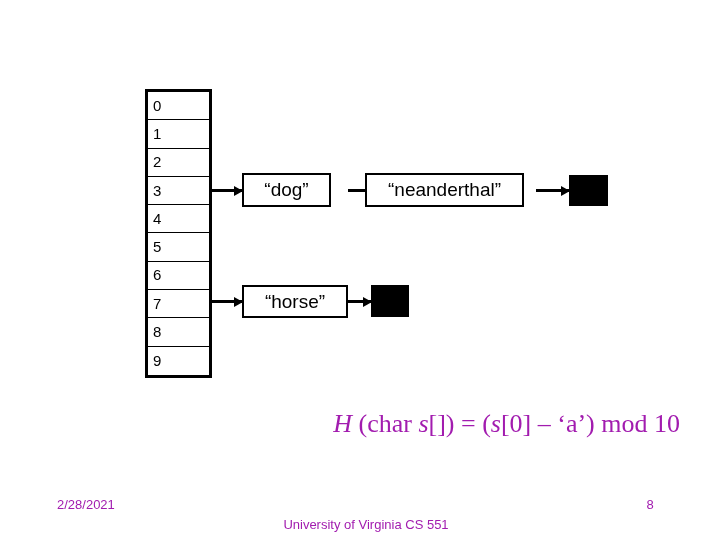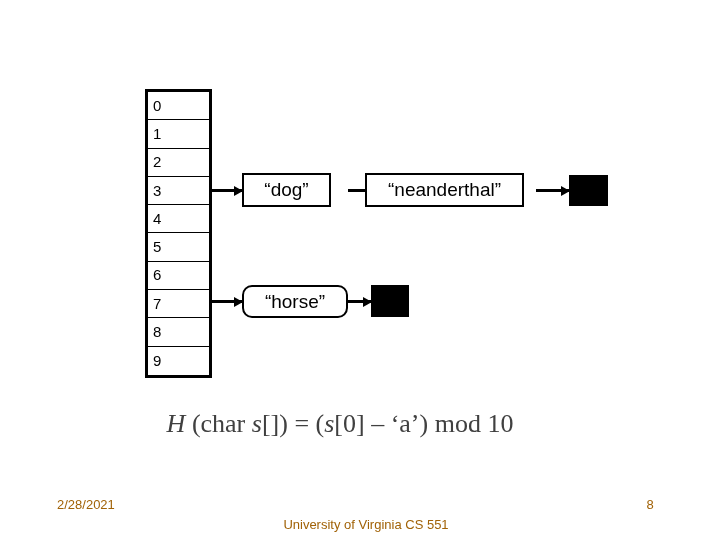--- a/index.html
+++ b/index.html
@@ -89,21 +89,20 @@
     left: 365px;
     top: 173px;
     width: 159px;
     height: 34px;
   }
   #node-horse {
     left: 242px;
     top: 285px;
     width: 106px;
     height: 33px;
-    border-radius: 10px;
   }
 
   
   .null-block {
     position: absolute;
     background: #000000;
   }
   #null-row3 {
     left: 569px;
     top: 175px;
@@ -140,39 +139,39 @@
   #arrow-nean-null{ left: 536px; top: 189px; width: 33px; }
   #arrow-b7-horse{ left: 212px; top: 300px; width: 30px; }
   #arrow-horse-null{ left: 348px; top: 300px; width: 23px; }
 
   
   #hash-formula {
     position: absolute;
     left: 0px;
     top: 408px;
     width: 680px;
-    text-align: center;
+    text-align: right;
     font-family: "Liberation Serif", serif;
     font-size: 26px;
     line-height: 32px;
-    color: #404040;
+    color: #a21caf;
     white-space: nowrap;
   }
   #hash-formula .it {
     font-style: italic;
   }
 
   
   .footer-text {
     position: absolute;
     top: 497px;
     font-family: "Liberation Sans", sans-serif;
     font-size: 13px;
     line-height: 16px;
-    color: #a16207;
+    color: #a21caf;
     white-space: nowrap;
   }
   #footer-date   { left: 57px; }
   #footer-center { left: 196px; width: 340px; text-align: center; margin-top: 20px; }
   #footer-page   { left: 630px; width: 40px; text-align: center; }
 </style>
 </head>
 <body>
 
 <div id="slide">

